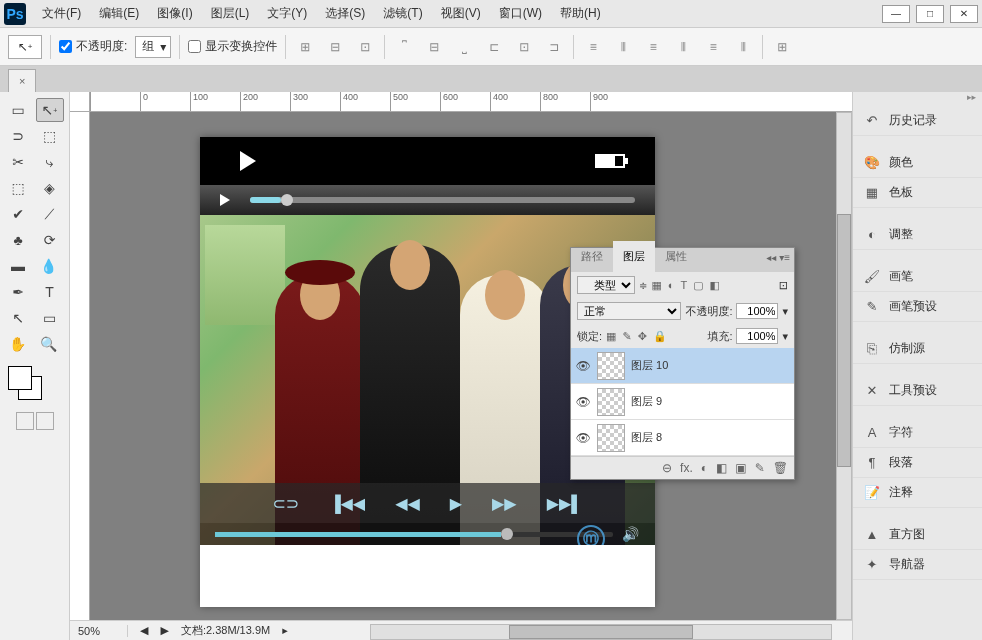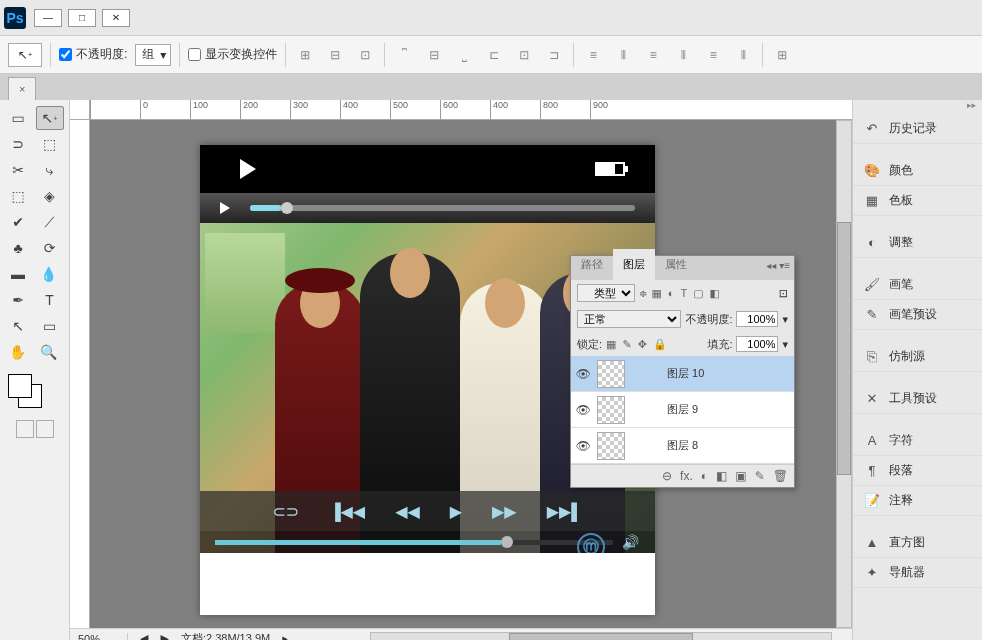--- a/index.html
+++ b/index.html
@@ -1,19 +1,19 @@
 <!DOCTYPE html>
 <html><head>
 <meta charset="utf-8">
 <style>
 * { margin: 0; padding: 0; box-sizing: border-box; font-family: "Microsoft YaHei", sans-serif; }
 body { width: 982px; height: 640px; background: #f0f0f0; overflow: hidden; font-size: 12px; color: #333; }
 
 
-.titlebar { height: 36px; background: #e8e8e8; display: flex; align-items: center; padding: 0 4px; border-bottom: 1px solid #ccc; }
+.titlebar { height: 28px; background: #e8e8e8; display: flex; align-items: center; padding: 0 4px; border-bottom: 1px solid #ccc; }
 .ps-logo { width: 22px; height: 22px; background: #001e36; color: #31a8ff; display: flex; align-items: center; justify-content: center; font-weight: bold; font-size: 14px; border-radius: 3px; margin-right: 8px; }
 .menu { display: flex; gap: 2px; flex: 1; }
 .menu-item { padding: 4px 8px; cursor: pointer; }
 .window-controls { display: flex; gap: 6px; }
 .win-btn { width: 28px; height: 18px; border: 1px solid #999; background: #fff; display: flex; align-items: center; justify-content: center; font-size: 10px; cursor: pointer; }
 
 
 .options-bar { height: 38px; background: #f5f5f5; border-bottom: 1px solid #ccc; display: flex; align-items: center; padding: 0 8px; gap: 8px; }
 .opt-tool { width: 34px; height: 24px; border: 1px solid #aaa; background: #fff; display: flex; align-items: center; justify-content: center; }
 .opt-check { display: flex; align-items: center; gap: 4px; }
@@ -93,21 +93,21 @@
 .filter-icons{display:flex; gap:6px; color:#666; font-size:11px;}
 .filter-icons span{cursor:pointer;}
 .blend-select{flex:1;}
 .pct-input { width: 42px; text-align:right;}
 .lock-icons { display: flex; gap: 6px; color:#666; font-size:11px;}
 .layer-list { background: #fff; max-height: 140px; overflow-y: auto; }
 .layer-item { display: flex; align-items: center; height: 36px; border-bottom: 1px solid #ddd; padding: 0 4px; gap: 6px; cursor: pointer; }
 .layer-item.selected { background: #b8d4f0; }
 .eye { width: 16px; text-align: center; color: #444; }
 .layer-thumb { width: 28px; height: 28px; border: 1px solid #aaa; background: repeating-conic-gradient(#ccc 0% 25%, #fff 0% 50%) 0 0/8px 8px; }
-.layer-name { font-size: 11px; margin-left: 36px; }
+.layer-name { font-size: 11px; }
 .panel-footer { display: flex; justify-content: flex-end; gap: 8px; padding: 4px 6px; border-top: 1px solid #ccc; color:#666; font-size:12px;}
 .panel-footer span{cursor:pointer;}
 
 
 .status-bar { position: absolute; bottom: 0; left: 0; right: 0; height: 20px; background: #f0f0f0; border-top: 1px solid #ccc; display: flex; align-items: center; font-size: 11px; padding: 0 8px; gap: 12px; }
 .zoom-val { width: 50px; border-right: 1px solid #ccc; padding-right:8px;}
 .scroll-h{position:absolute; bottom:0; left:300px; right:20px; height:16px; background:#e0e0e0; border:1px solid #bbb;}
 .scroll-thumb-h{position:absolute; left:30%; width:40%; height:100%; background:#c0c0c0; border:1px solid #999;}
 .scroll-v{position:absolute; top:20px; bottom:20px; right:0; width:16px; background:#e0e0e0; border:1px solid #bbb;}
 .scroll-thumb-v{position:absolute; top:20%; height:50%; width:100%; background:#c0c0c0; border:1px solid #999;}
@@ -119,20 +119,32 @@
 .rp-sep { height: 12px; }
 .rp-collapse{height:14px; text-align:right; padding-right:6px; color:#888; font-size:9px;}
 
 input[type=checkbox]{width:13px;height:13px;}
 </style>
 </head>
 <body>
 
 <div class="titlebar">
   <div class="ps-logo">Ps</div>
+  <div class="menu">
+    <div class="menu-item">文件(F)</div>
+    <div class="menu-item">编辑(E)</div>
+    <div class="menu-item">图像(I)</div>
+    <div class="menu-item">图层(L)</div>
+    <div class="menu-item">文字(Y)</div>
+    <div class="menu-item">选择(S)</div>
+    <div class="menu-item">滤镜(T)</div>
+    <div class="menu-item">视图(V)</div>
+    <div class="menu-item">窗口(W)</div>
+    <div class="menu-item">帮助(H)</div>
+  </div>
   <div class="window-controls">
     <div class="win-btn">—</div>
     <div class="win-btn">□</div>
     <div class="win-btn">✕</div>
   </div>
 </div>
 
 <div class="options-bar">
   <div class="opt-tool">↖<sub style="font-size:8px">+</sub></div>
   <div class="opt-sep"></div>

